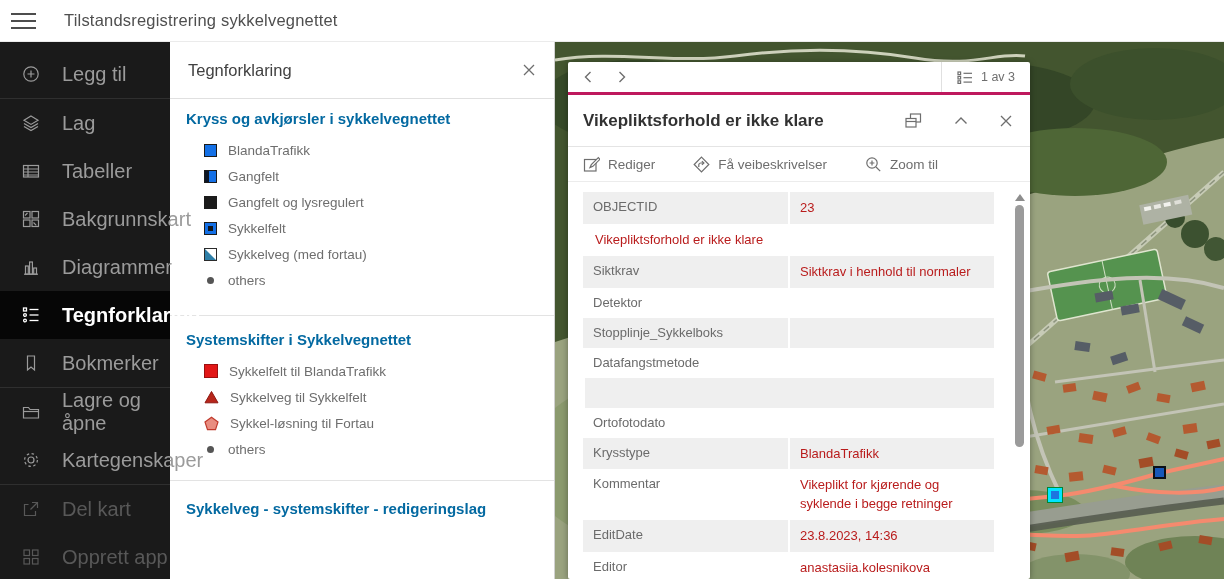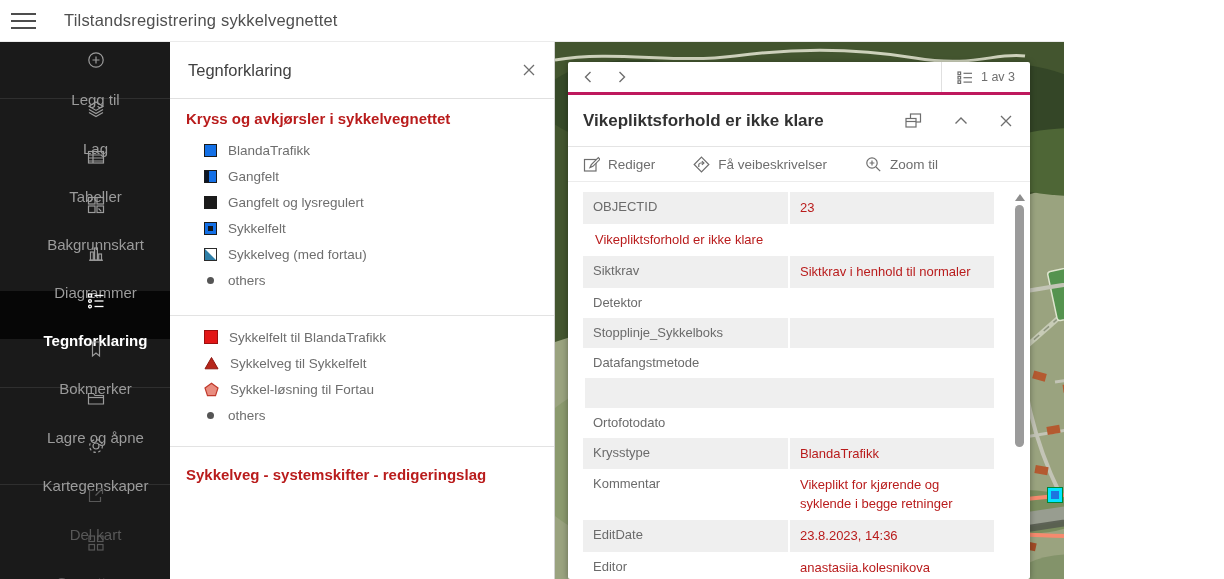--- a/index.html
+++ b/index.html
@@ -1,45 +1,45 @@
 <!DOCTYPE html>
 <html><head>
 <meta charset="utf-8">
 <style>
   * { margin:0; padding:0; box-sizing:border-box; }
   html,body { width:1224px; height:579px; overflow:hidden; background:#fff;
               font-family:"Liberation Sans", sans-serif; }
-  .stage { position:relative; width:1064px; height:579px; overflow:hidden; }
+  .stage { position:relative; width:1224px; height:579px; overflow:hidden; }
 
   
   .app-header { position:absolute; left:0; top:0; width:1224px; height:42px;
     background:#fff; border-bottom:1px solid #ebebeb; display:flex; align-items:center; z-index:30; }
   .hamburger { width:46px; height:42px; display:flex; flex-direction:column; gap:5px;
     align-items:center; justify-content:center; cursor:pointer; }
   .hamburger span { display:block; width:25px; height:2px; background:#4d4d4d; }
   .app-title { margin-left:18px; font-size:16.5px; color:#4f4f4f; letter-spacing:.2px; }
 
   
   .sidebar { position:absolute; left:0; top:42px; width:170px; height:537px;
     background:#1a1a1a; padding-top:8px; z-index:25; }
   .side-item { height:48px; display:flex; align-items:center; padding-left:21px; gap:21px;
-    color:#9b9b9b; font-size:15px; cursor:pointer;flex-direction:column; }
+    color:#9b9b9b; font-size:20px; cursor:pointer; }
   .side-item svg { flex:0 0 auto; }
   .side-item.selected { background:#060606; color:#ffffff; font-weight:600; }
   .side-item.disabled { color:#585858; cursor:default; }
   .side-div { height:1px; background:#2f2f2f; }
 
   
   .legend { position:absolute; left:170px; top:42px; width:385px; height:537px;
     background:#fff; border-right:1px solid #d2d2d2; z-index:20; }
   .legend-header { height:57px; border-bottom:1px solid #e0e0e0; display:flex;
     align-items:center; padding:0 18px; }
   .legend-title { font-size:16.5px; color:#414141; }
   .legend-close { margin-left:auto; color:#6e6e6e; cursor:pointer; display:flex; }
-  .legend-h { font-size:15px; font-weight:700; color:#b91c1c; margin:0 0 0 16px; height:20px; line-height:20px; }
+  .legend-h { font-size:15px; font-weight:700; color:#0369a1; margin:0 0 0 16px; height:20px; line-height:20px; }
   .legend-h.h1 { margin-top:10px; }
   .legend-h.h2 { margin-top:14px; }
   .legend-h.h3 { margin-top:18px; }
   .legend-ul { list-style:none; margin-top:8px; }
   .legend-item { height:26px; display:flex; align-items:center; gap:11px; padding-left:34px;
     font-size:13.5px; color:#6e6e6e; }
   .legend-item .sw { flex:0 0 auto; display:flex; align-items:center; justify-content:center; }
   .sec-div { height:1px; background:#e3e3e3; }
   .sec-div.d1 { margin-top:22px; } .sec-div.d2 { margin-top:18px; }
 
@@ -338,20 +338,21 @@
         <span>Sykkelveg (med fortau)</span>
         </li>
       <li class="legend-item">
         <span class="sw sw-dot"></span>
         <span>others</span>
         </li>
     </ul>
 
     <div class="sec-div d1"></div>
 
+    <div class="legend-h h2">Systemskifter i Sykkelvegnettet</div>
     <ul class="legend-ul">
       <li class="legend-item">
         <span class="sw sw-redsq"></span>
         <span>Sykkelfelt til BlandaTrafikk</span>
         </li>
       <li class="legend-item">
         <span class="sw">
           <svg width="15" height="14" viewBox="0 0 15 14">
               <path d="M7.5 1.5 14 12.8H1Z" fill="#b7261b" stroke="#8e1710" stroke-width="1"></path>
             </svg>

